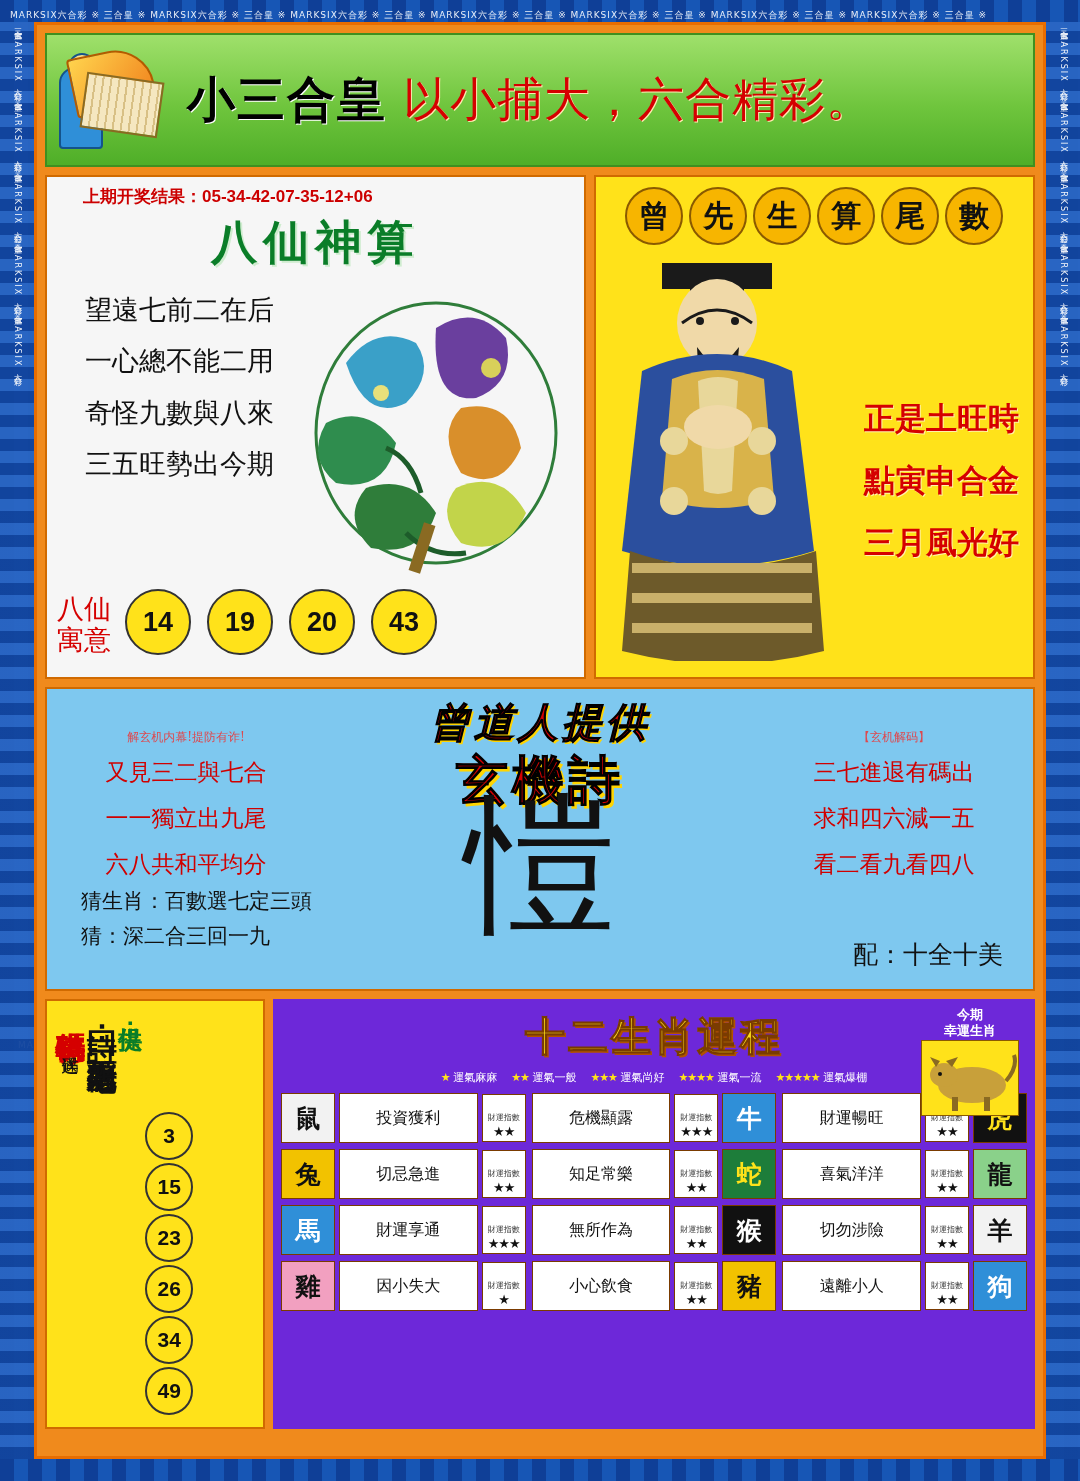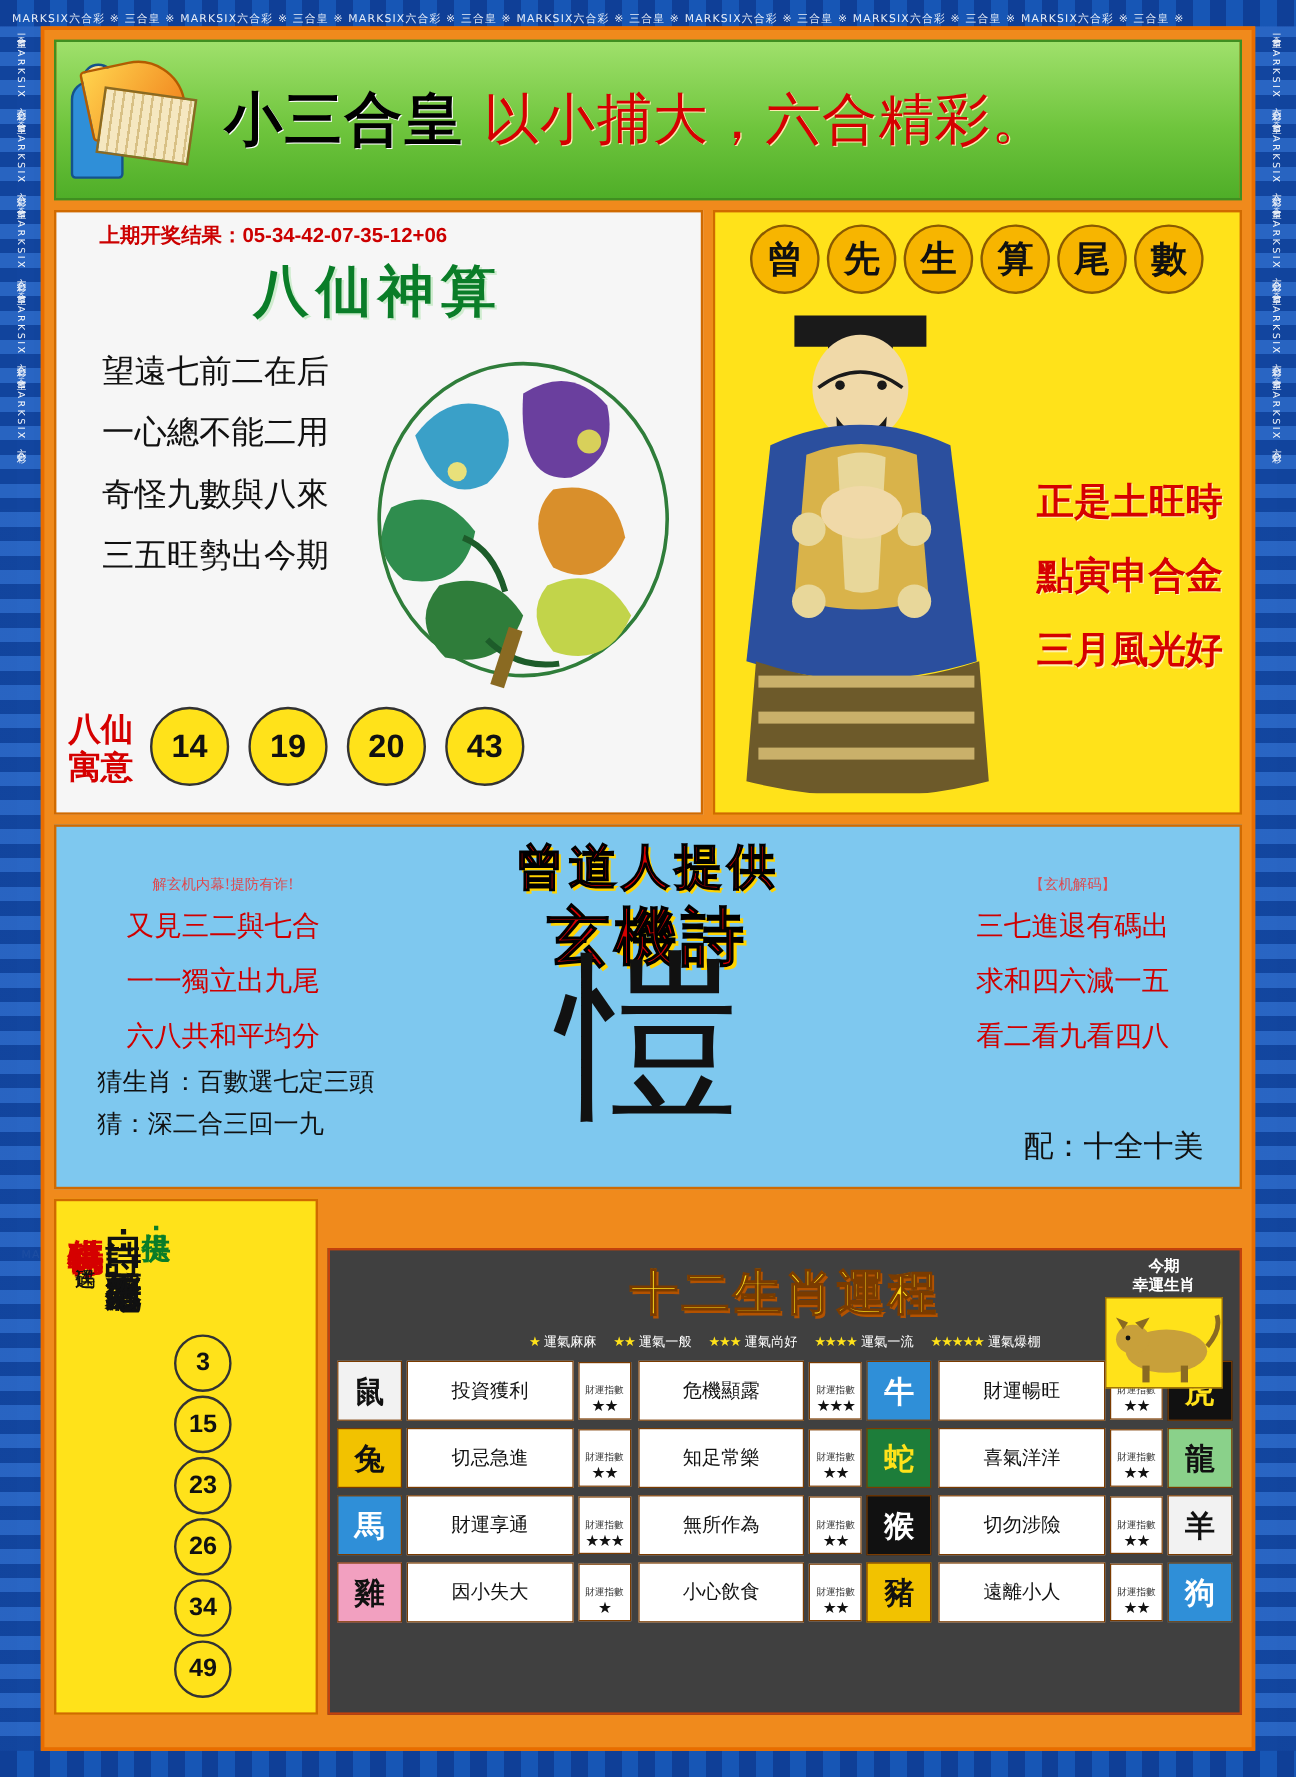--- a/index.html
+++ b/index.html
@@ -123,21 +123,21 @@
   .ball{
     width:62px;height:62px;border-radius:50%;
     background:#ffe21a;border:2px solid #333;
     display:flex;align-items:center;justify-content:center;
     font-size:27px;font-weight:bold;color:#111;
     font-family:"Liberation Sans",sans-serif;
   }
   .bxyy{
     position:absolute;left:10px;bottom:22px;
     font-family:"DejaVu Serif","Liberation Serif",serif;
-    font-weight:bold;font-size:27px;color:#d50000;line-height:1.15;
+    font-weight:normal;font-size:27px;color:#d50000;line-height:1.15;
     text-align:center;
   }
   
   .zxs-title{
     display:flex;justify-content:center;gap:6px;margin-top:10px;
   }
   .zxs-title .ch{
     width:54px;height:54px;border-radius:50%;
     background:#f7b500;border:2px solid #8a5a00;
     display:flex;align-items:center;justify-content:center;
@@ -165,21 +165,21 @@
   }
   .blue .col.left{left:14px;}
   .blue .col.right{right:14px;}
   .blue .col .tag{font-size:12px;color:#e33;opacity:.85;}
   .xj-title{
     position:absolute;left:50%;transform:translateX(-50%);top:6px;text-align:center;
   }
   .xj-title .l1{
     font-family:"DejaVu Serif","Liberation Serif",serif;font-weight:bold;
     font-size:40px;color:#d50000;letter-spacing:4px;
-    -webkit-text-stroke:1px #000;text-shadow:2px 2px 0 #ffd400;
+    -webkit-text-stroke:1px #000;text-shadow:2px 2px 0 #ffd400;font-style:italic;
   }
   .xj-title .l2{
     font-family:"DejaVu Serif","Liberation Serif",serif;font-weight:bold;
     font-size:52px;color:#d50000;letter-spacing:4px;margin-top:-4px;
     -webkit-text-stroke:1px #000;text-shadow:3px 3px 0 #ffd400;
   }
   .bigchar{
     position:absolute;left:50%;transform:translateX(-50%);top:100px;
     font-family:"DejaVu Serif","Liberation Serif",serif;
     font-size:150px;color:#111;line-height:1;
@@ -211,22 +211,22 @@
   .v-tema{font-size:30px;color:#d50000;margin-left:2px;}
   .v-tema .small{font-size:17px;color:#111;font-weight:normal;}
   .v-shiyue{font-size:30px;color:#111;}
   .v-tigong{font-size:24px;color:#0a7d28;}
   .nums{
     display:flex;flex-direction:column;gap:3px;align-items:center;
     margin-left:2px;justify-content:flex-end;padding-bottom:4px;
   }
   .nums .ball{width:44px;height:44px;font-size:21px;}
   .zodiac{
-    flex:1;background:#404040;border:2px solid #c2410c;position:relative;
-    padding:6px;box-sizing:border-box;margin-top:41px;
+    flex:1;background:#6d28d9;border:2px solid #6d28d9;position:relative;
+    padding:6px;box-sizing:border-box;
   }
   .zodiac-title{
     font-family:"DejaVu Serif","Liberation Serif",serif;font-weight:bold;
     font-size:40px;color:#ffe21a;letter-spacing:3px;text-align:center;
     -webkit-text-stroke:1px #7a3b00;text-shadow:2px 2px 0 #b35200;
     margin-top:2px;
   }
   .legend{
     display:flex;gap:14px;justify-content:center;align-items:center;
     font-size:11px;color:#fff;margin-top:6px;flex-wrap:wrap;

